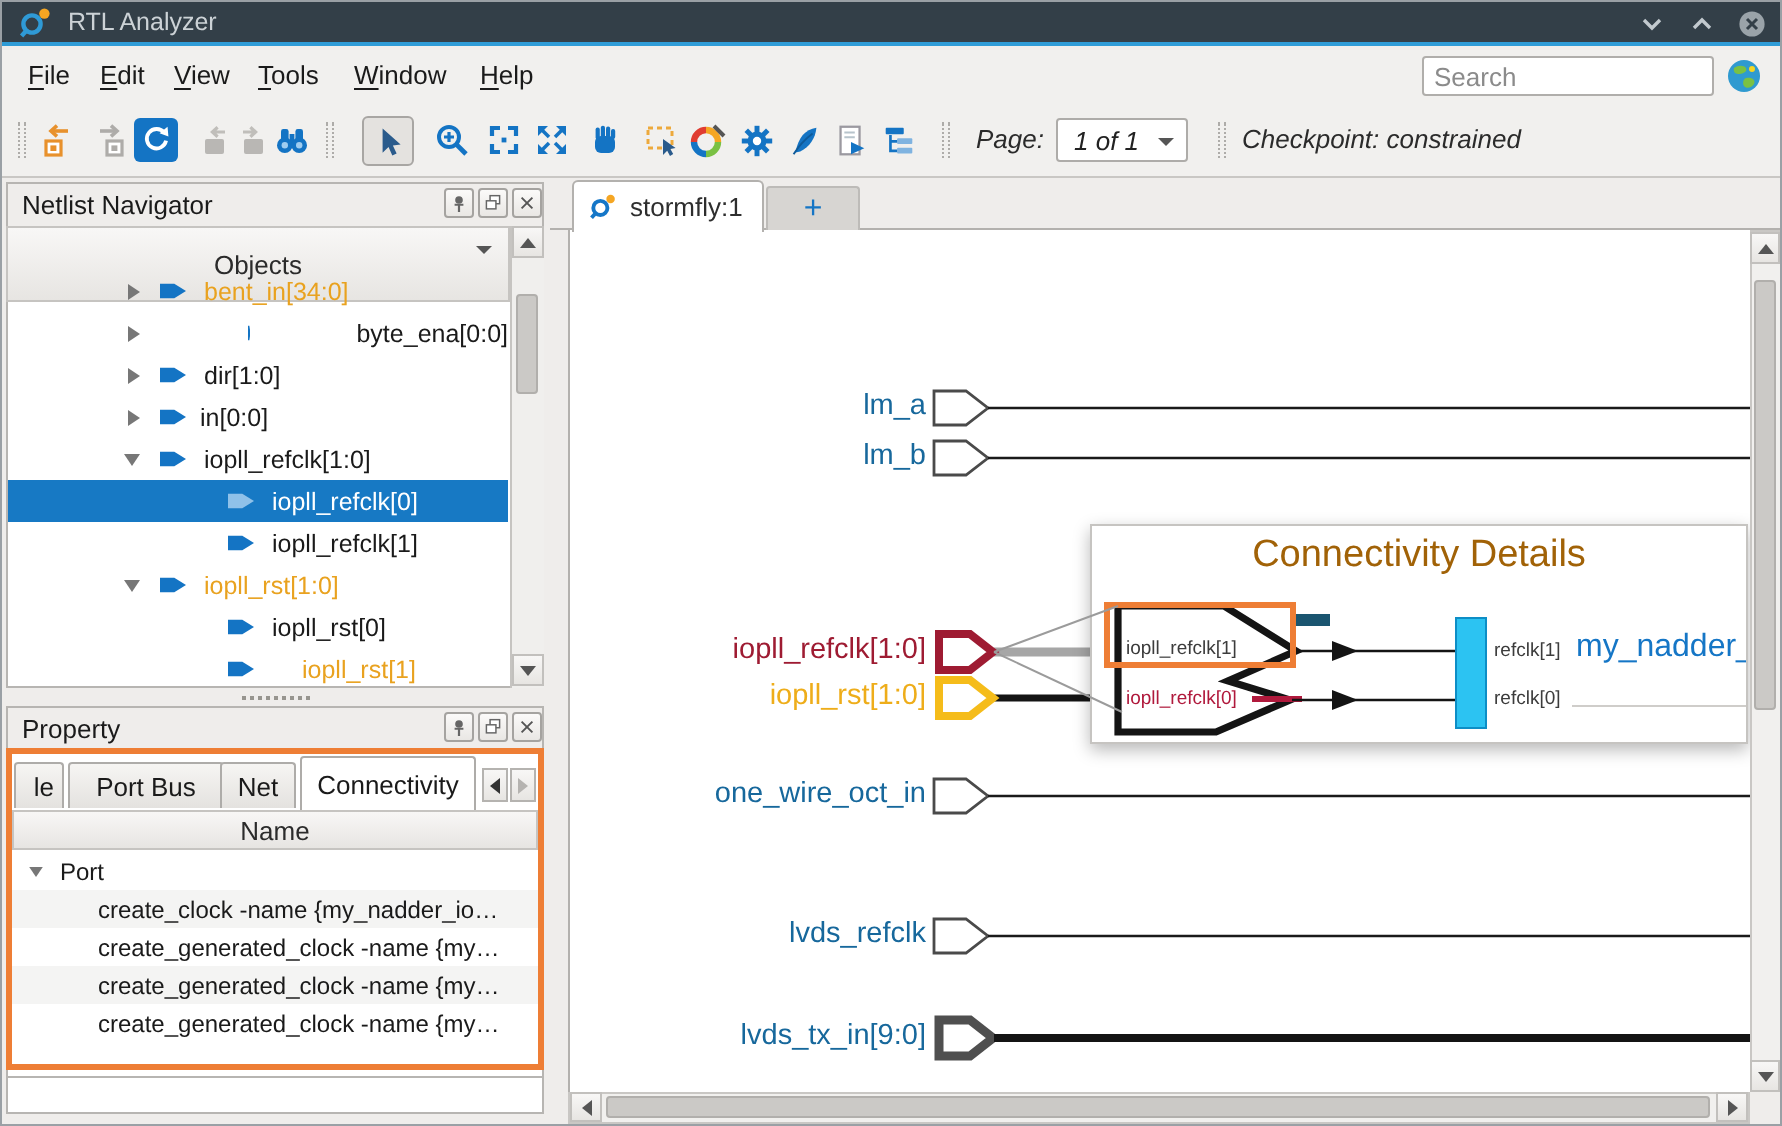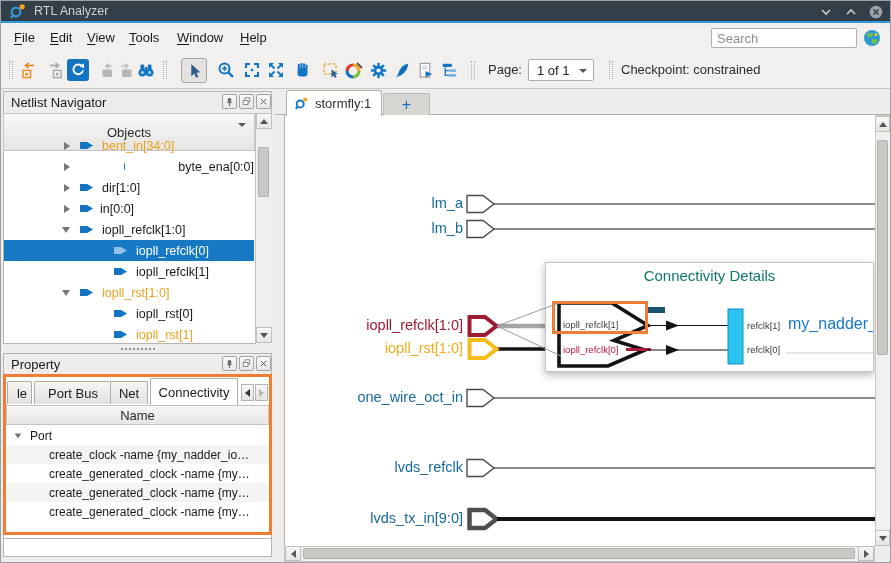--- a/index.html
+++ b/index.html
@@ -12,21 +12,21 @@
   .wctrls{position:absolute;right:8px;top:2px;display:flex;gap:8px;align-items:center;}
   .wbtn{width:17px;height:17px;display:flex;align-items:center;justify-content:center;cursor:default;}
   
   .menubar{position:absolute;left:0;top:24px;width:891px;height:26px;background:#f1f0ee;}
   .menu-item{position:absolute;top:0;height:26px;line-height:26px;font-size:13px;color:#1a1a1a;padding:0 4px;}
   .menu-item u{text-decoration-thickness:1px;text-underline-offset:2px;}
   .search-input{position:absolute;left:710px;top:3px;width:146px;height:20px;border:1px solid #b0aeab;border-radius:2px;font-size:13px;color:#333;padding:0 5px;background:#fff;outline:none;}
   .search-input::placeholder{color:#8b8b8b;}
   .globe{position:absolute;left:862px;top:4px;width:18px;height:18px;}
   
-  .toolbar{position:absolute;left:0;top:50px;width:891px;height:38px;background:#f1f0ee;border-bottom:1px solid #c9c7c4;}
+  .toolbar{position:absolute;left:0;top:50px;width:891px;height:38px;background:#f1f0ee;border-bottom:1px solid #c9c7c4;font-style:italic;}
   .tbi{position:absolute;top:8px;width:22px;height:22px;display:flex;align-items:center;justify-content:center;}
   .grip{position:absolute;top:10px;width:4px;height:18px;border-left:1px dotted #aeaca9;border-right:1px dotted #aeaca9;}
   .tb-primary{background:#1474c4;border-radius:3px;}
   .tb-pressed{background:#e4e2df;border:1px solid #a8a6a3;border-radius:3px;width:26px;height:25px;top:7px;}
   .tb-label{position:absolute;top:11px;font-size:13px;color:#2b2b2b;}
   .page-combo{position:absolute;left:527px;top:8px;width:66px;height:22px;background:#fff;border:1px solid #aeaca9;border-radius:2px;font-size:13px;color:#222;display:flex;align-items:center;padding-left:8px;}
   .page-combo .chev{position:absolute;right:6px;top:9px;width:0;height:0;border-left:4px solid transparent;border-right:4px solid transparent;border-top:4px solid #555;}
   
   .panelbox{position:absolute;background:#fff;border:1px solid #b7b5b2;}
   .ph{position:absolute;height:21px;font-size:13px;color:#1a1a1a;background:#efedeb;display:flex;align-items:center;padding-left:7px;}
@@ -58,21 +58,21 @@
   .prow{position:absolute;left:5px;width:263px;height:19px;display:flex;align-items:center;font-size:12px;color:#1a1a1a;white-space:nowrap;overflow:hidden;}
   .prow.alt{background:#f4f4f3;}
   
   .main{position:absolute;left:274px;top:88px;width:617px;height:475px;}
   .tabbar{position:absolute;left:0;top:0;width:617px;height:26px;border-bottom:1px solid #b3b1ae;}
   .doc-tab{position:absolute;left:11px;top:1px;width:96px;height:26px;background:#fff;border:1px solid #b3b1ae;border-bottom:none;border-radius:3px 3px 0 0;display:flex;align-items:center;gap:6px;padding-left:7px;font-size:13px;color:#2e2e2e;z-index:2;}
   .new-tab{position:absolute;left:108px;top:4px;width:47px;height:22px;background:#d7d5d2;border:1px solid #bdbbb8;border-bottom:none;border-radius:2px 2px 0 0;display:flex;align-items:center;justify-content:center;font-size:16px;color:#1575c5;}
   .canvas{position:absolute;left:9px;top:26px;width:591px;height:431px;background:#fff;border-left:1px solid #b3b1ae;overflow:hidden;}
   .portlabel{position:absolute;left:2px;width:176px;text-align:right;font-size:14.5px;font-weight:500;color:#17689c;white-space:nowrap;}
   .popup{position:absolute;left:260px;top:147px;width:329px;height:110px;background:#fff;border:1px solid #c6c4c1;box-shadow:0 3px 8px rgba(0,0,0,0.28);overflow:hidden;z-index:2;}
-  .pp-title{position:absolute;left:0;top:4px;width:100%;text-align:center;font-size:15px;color:#0f766e;}
+  .pp-title{position:absolute;left:0;top:4px;width:100%;text-align:center;font-size:19px;color:#a16207;}
   .pp-pin{position:absolute;font-size:9.5px;line-height:12px;color:#3c3c3c;white-space:nowrap;}
   .pp-orange{position:absolute;left:6px;top:38px;width:96px;height:33px;border:3px solid #ee7e35;}
   .pp-inst{position:absolute;left:242px;top:52px;font-size:16px;color:#1576c6;white-space:nowrap;}
   .fanlines{position:absolute;left:0;top:0;z-index:3;pointer-events:none;}
   .vscroll{position:absolute;left:600px;top:26px;width:16px;height:431px;background:#f1f0ee;border:1px solid #c9c7c4;}
   .hscroll{position:absolute;left:9px;top:457px;width:591px;height:16px;background:#f1f0ee;border:1px solid #c9c7c4;}
 </style>
 </head>
 <body>
 
@@ -359,21 +359,21 @@
         <span class="exp e" style="margin-left:58px"></span>
         <span class="picon" style="margin-left:10px"></span>
         <span class="t-orange" style="margin-left:9px">iopll_rst[1:0]</span>
       </div>
     <div class="trow" style="top:302px;">
         <span class="picon" style="margin-left:110px"></span>
         <span style="margin-left:9px">iopll_rst[0]</span>
       </div>
     <div class="trow" style="top:323px;">
         <span class="picon" style="margin-left:110px"></span>
-        <span class="t-orange" style="margin-left:9px">iopll_rst[1]</span>
+        <span class="t-orange" style="margin-left:24px">iopll_rst[1]</span>
       </div>
   </div>
 
   <div class="dots">
       <span></span>
     </div>
 
   <div class="panelbox" style="left:2px;top:352px;width:269px;height:204px;"></div>
   <div class="ph" style="left:3px;top:353px;width:267px;">
     <span>Property</span>

